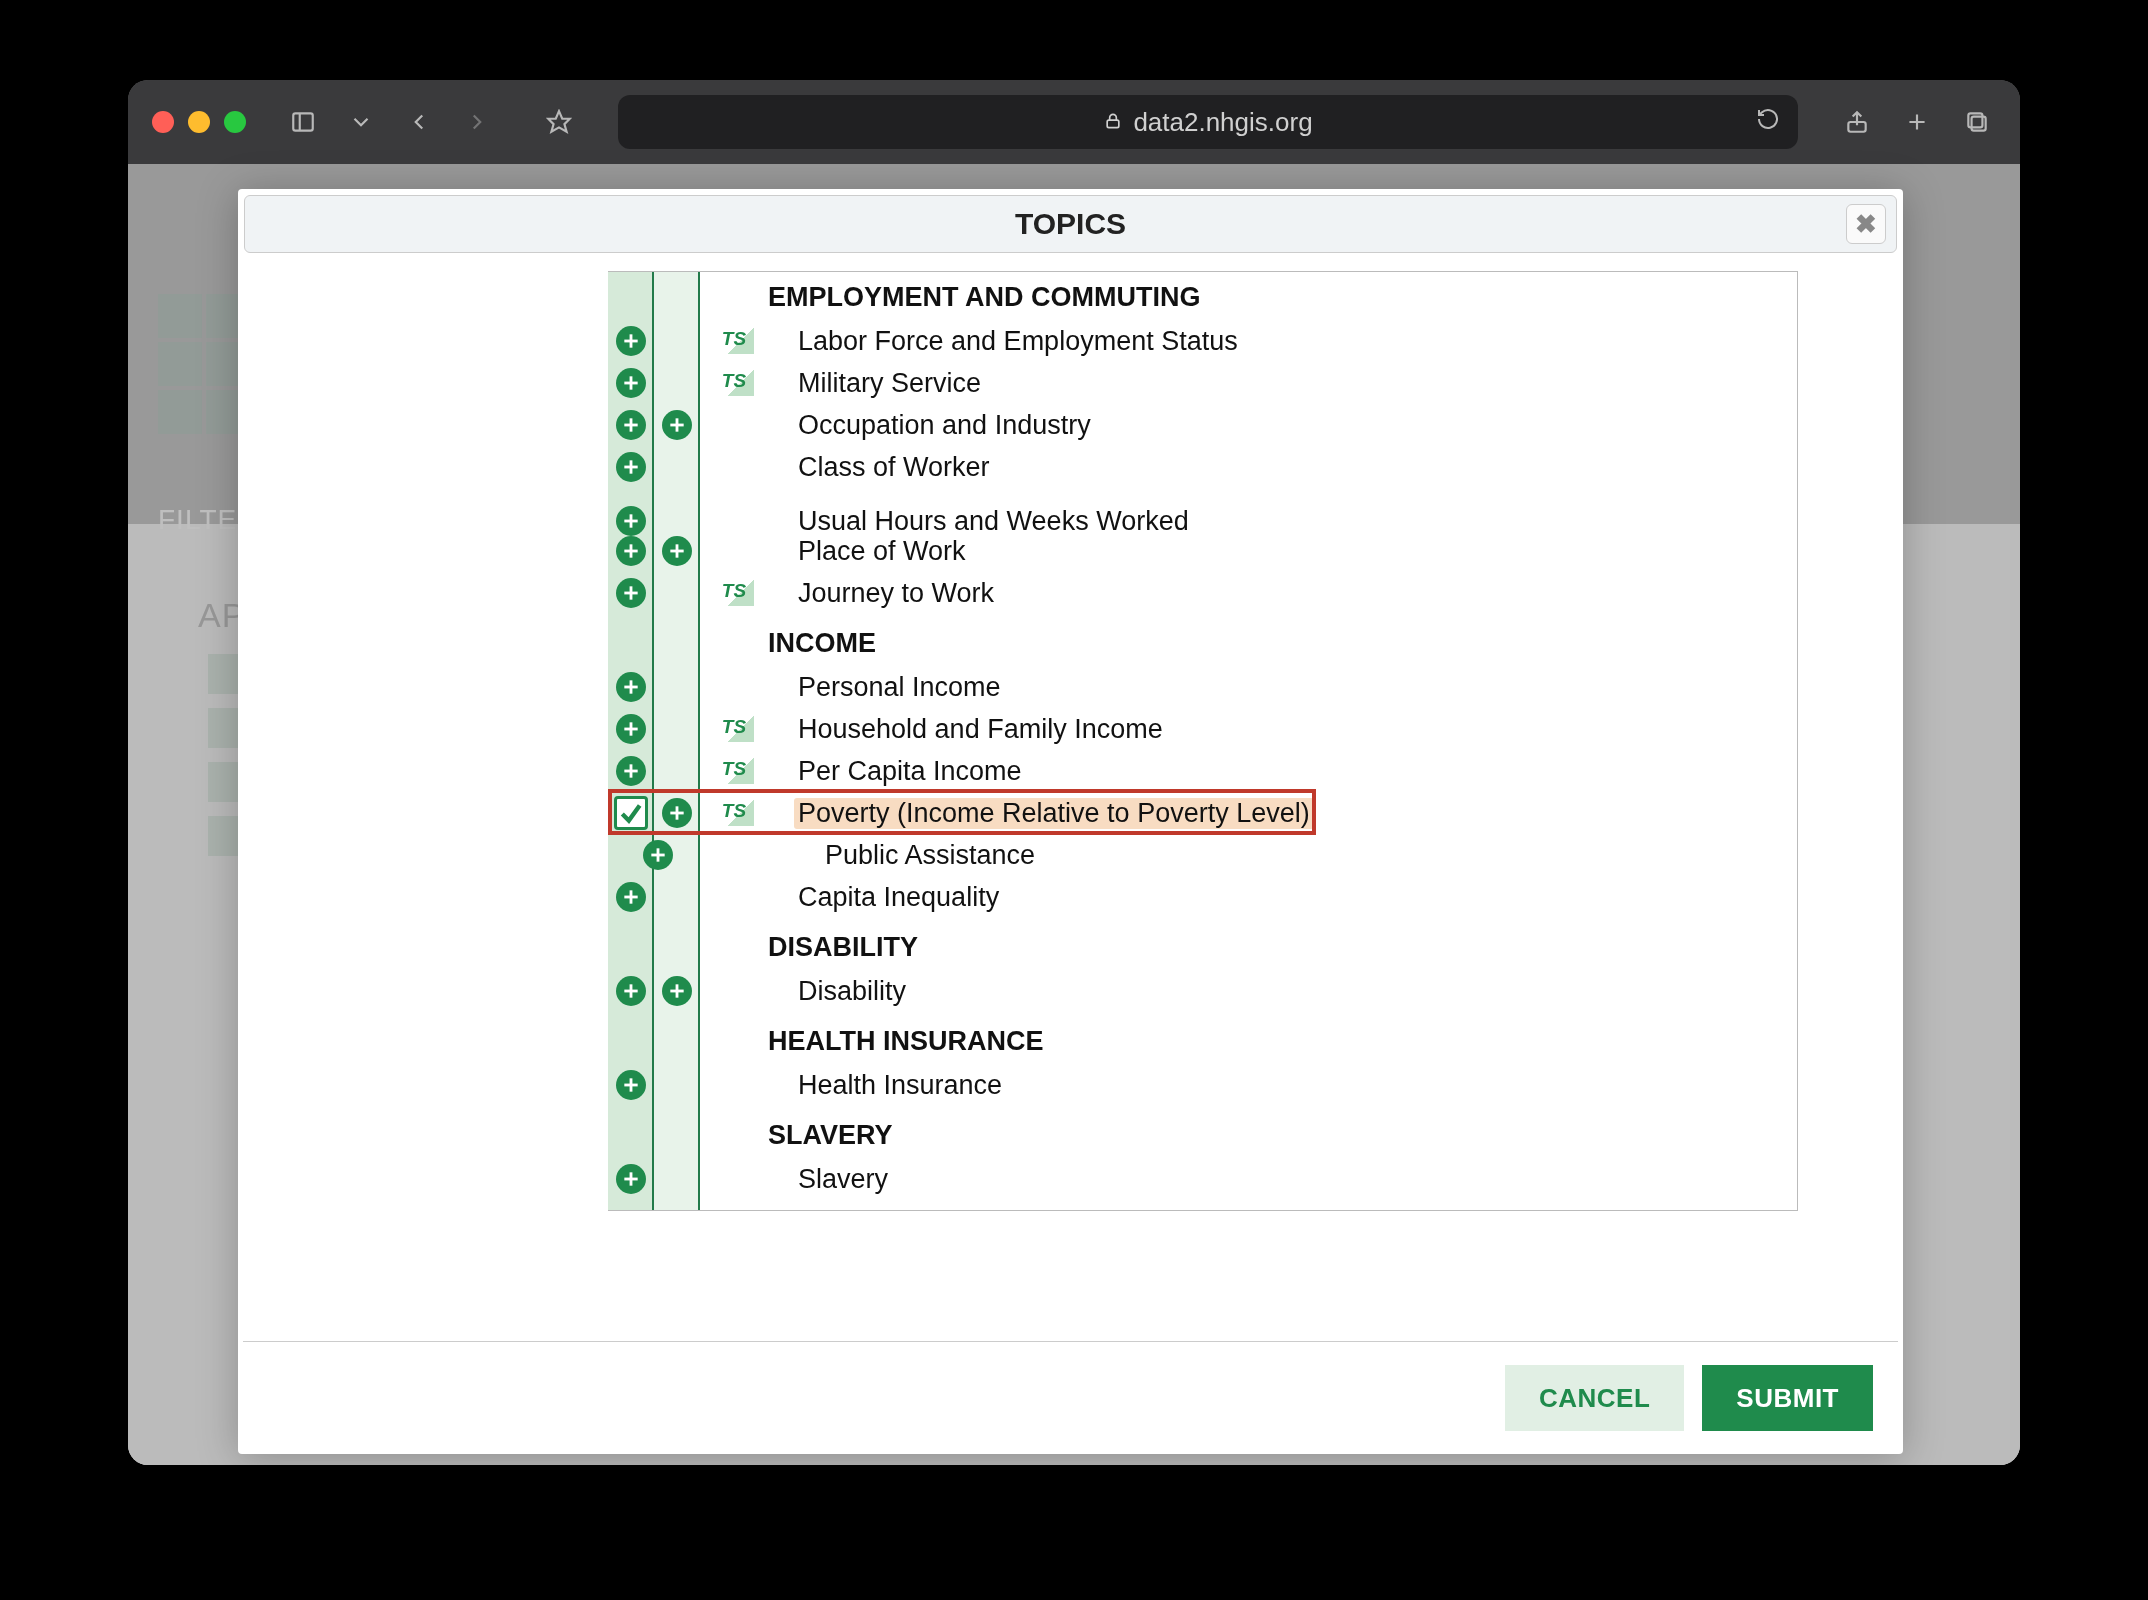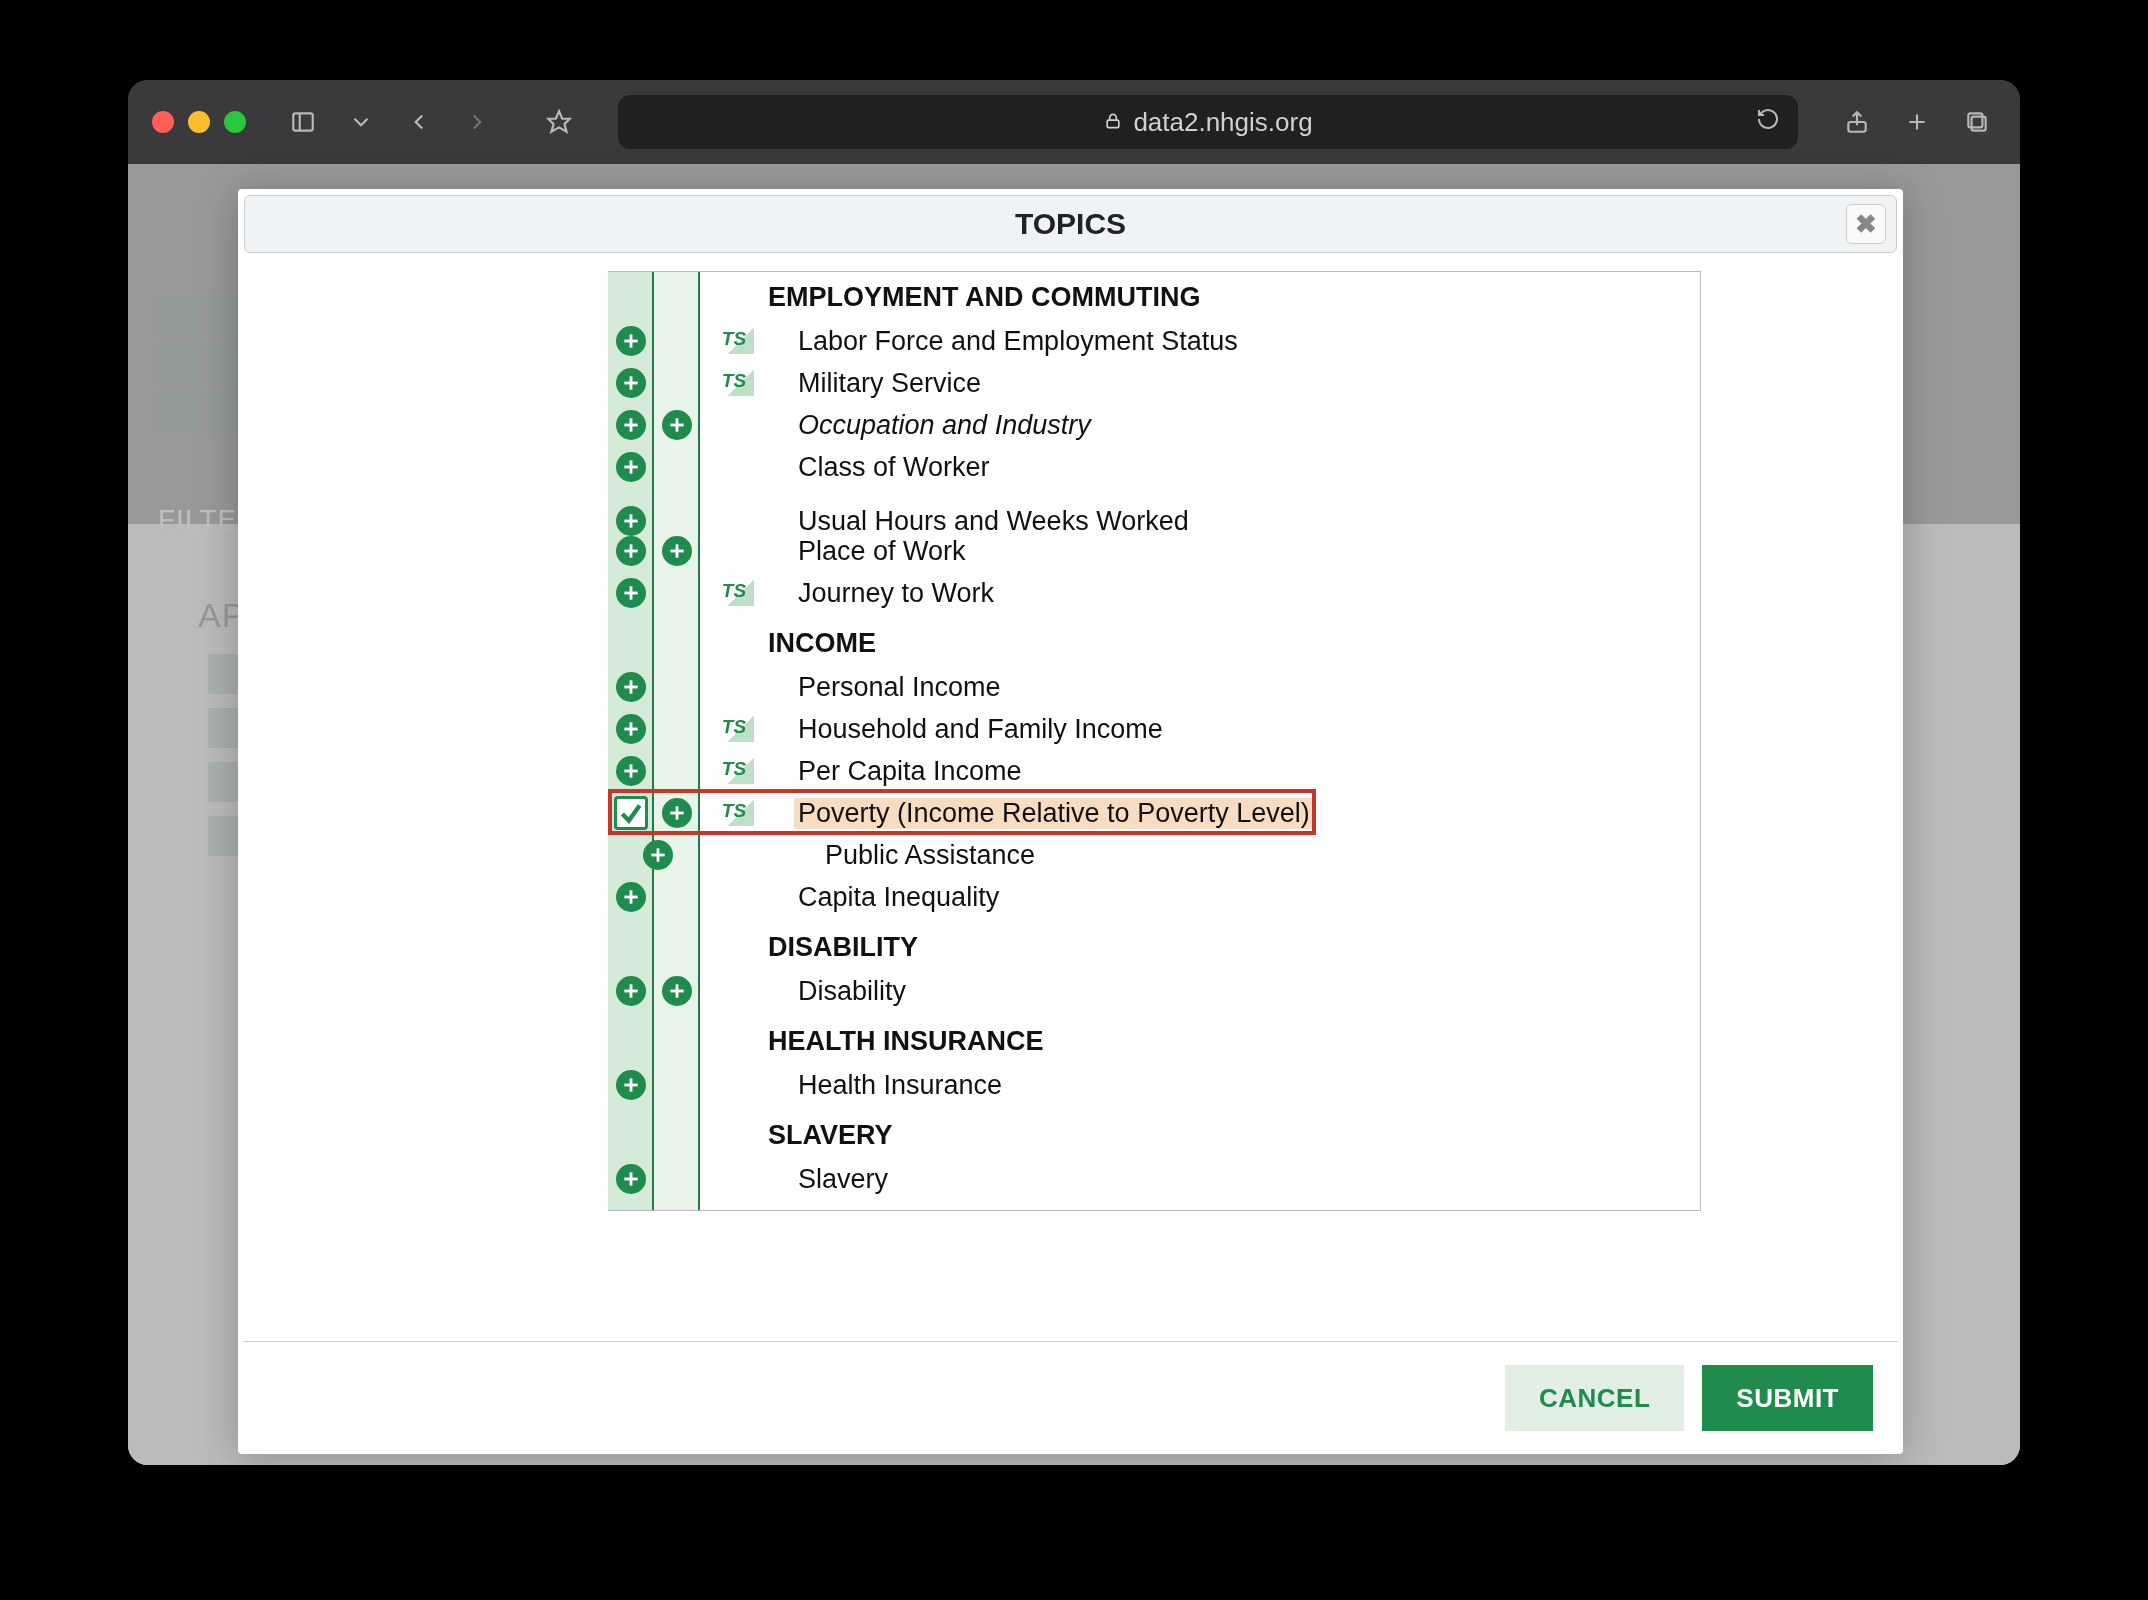--- a/index.html
+++ b/index.html
@@ -97,21 +97,21 @@
     display:flex;align-items:center;justify-content:center;
     cursor:pointer; color:#888; font-size:26px;
   }
 
   .dialog-body{
     flex:1; margin:18px 40px 0 40px;
     position:relative; overflow:hidden;
   }
   .topics-panel{
     position:absolute; left:330px; top:0;
-    width:1093px; height:940px;
+    width:1190px; height:940px;
     border:1px solid #bbb; border-left:none;
     background:#fff;
   }
   
   .col { position:absolute; top:0; bottom:0; }
   .col-a { left:0;  width:46px; background:#d6ead9; border-right:2px solid #227a4a;}
   .col-b { left:46px; width:46px; background:#e8f3ea; border-right:2px solid #227a4a;}
   .col-c { left:92px; width:60px; background:#fff;}
   .list { position:absolute; left:0; right:0; top:0; bottom:0; }
 
@@ -293,21 +293,21 @@
               <div class="row" style="top: 90px;">
                 <div class="plus plus-a">
                   <svg viewBox="0 0 24 24">
                     <rect x="10.3" y="4" width="3.4" height="16"></rect>
                     <rect x="4" y="10.3" width="16" height="3.4"></rect>
                   </svg>
                 </div>
                 <div class="ts">TS</div>
                 <div class="label">Military Service</div>
               </div>
-              <div class="row" style="top: 132px; font-style: italic;">
+              <div class="row" style="top: 132px;">
                 <div class="plus plus-a">
                   <svg viewBox="0 0 24 24">
                     <rect x="10.3" y="4" width="3.4" height="16"></rect>
                     <rect x="4" y="10.3" width="16" height="3.4"></rect>
                   </svg>
                 </div>
                 <div class="plus plus-b">
                   <svg viewBox="0 0 24 24">
                     <rect x="10.3" y="4" width="3.4" height="16"></rect>
                     <rect x="4" y="10.3" width="16" height="3.4"></rect>

